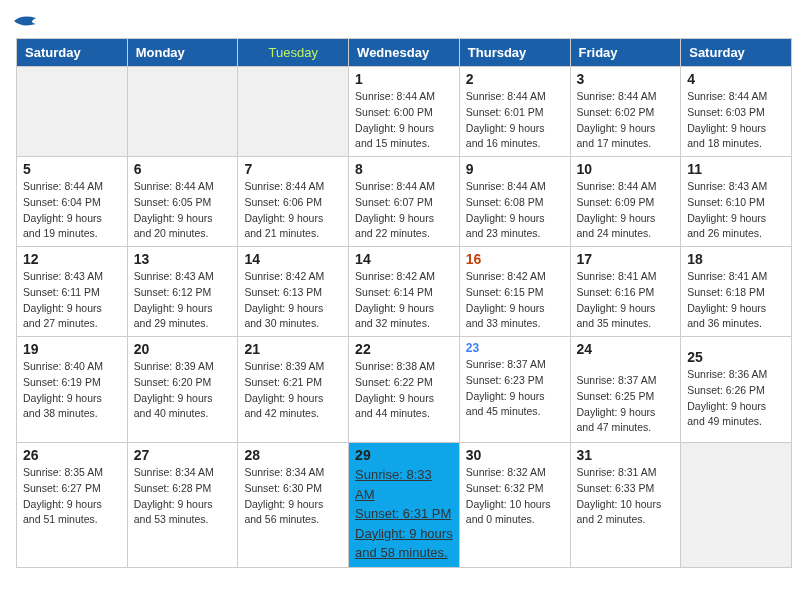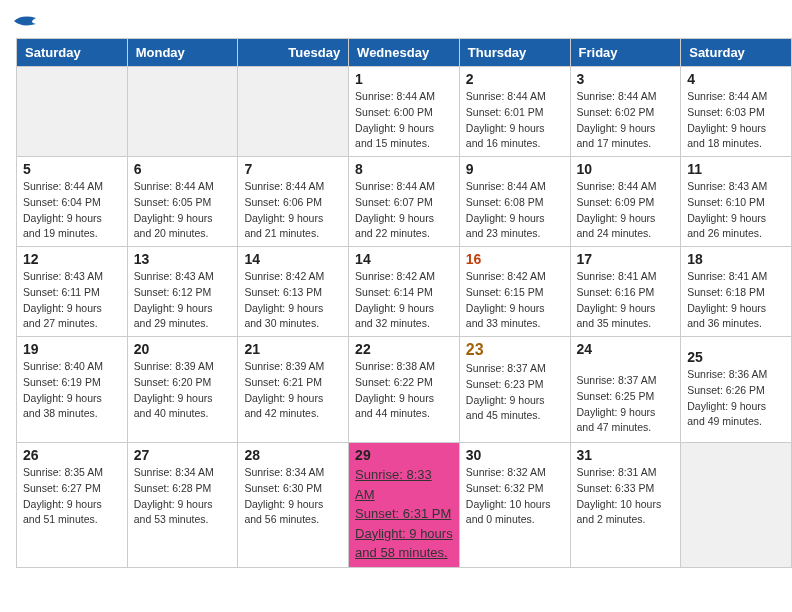--- a/index.html
+++ b/index.html
@@ -34,21 +34,21 @@
     <div style="font-size:14px; color:#444;"></div>
   </div>
 </div>
 
 <div class="calendar-wrap" style="padding: 6px 8px 8px 8px;">
   <table class="calendar" style="width:100%; border-collapse:collapse; table-layout:fixed;">
     <thead>
       <tr class="cal-header">
       <th style="background: rgb(26, 95, 168); color: rgb(255, 255, 255); text-align: left; padding: 6px 8px; font-size: 13px; font-weight: bold; border: 1px solid rgb(204, 204, 204);">Saturday</th>
           <th style="background: rgb(26, 95, 168); color: rgb(255, 255, 255); text-align: left; padding: 6px 8px; font-size: 13px; font-weight: bold; border: 1px solid rgb(204, 204, 204);">Monday</th>
-          <th style="background: rgb(26, 95, 168); color: #ffffff; text-align: right; padding: 6px 8px; font-size: 13px; font-weight: bold; border: 1px solid rgb(204, 204, 204);">Tuesday</th>
+          <th style="background: rgb(26, 95, 168); color: #bef264; text-align: center; padding: 6px 8px; font-size: 13px; font-weight: normal; border: 1px solid rgb(204, 204, 204);">Tuesday</th>
           <th style="background: rgb(26, 95, 168); color: rgb(255, 255, 255); text-align: left; padding: 6px 8px; font-size: 13px; font-weight: bold; border: 1px solid rgb(204, 204, 204);">Wednesday</th>
           <th style="background: rgb(26, 95, 168); color: rgb(255, 255, 255); text-align: left; padding: 6px 8px; font-size: 13px; font-weight: bold; border: 1px solid rgb(204, 204, 204);">Thursday</th>
           <th style="background: rgb(26, 95, 168); color: rgb(255, 255, 255); text-align: left; padding: 6px 8px; font-size: 13px; font-weight: bold; border: 1px solid rgb(204, 204, 204);">Friday</th>
           <th style="background: rgb(26, 95, 168); color: rgb(255, 255, 255); text-align: left; padding: 6px 8px; font-size: 13px; font-weight: bold; border: 1px solid rgb(204, 204, 204);">Saturday</th>
         </tr>
     </thead>
     <tbody id="cal-body">
     <tr>
           <td style="border: 1px solid rgb(204, 204, 204); vertical-align: top; padding: 4px 6px; font-size: 10.5px; color: rgb(51, 51, 51); height: 88px; background: rgb(240, 240, 240);"></td>
           <td style="border: 1px solid rgb(204, 204, 204); vertical-align: top; padding: 4px 6px; font-size: 10.5px; color: rgb(51, 51, 51); height: 88px; background: rgb(240, 240, 240);"></td>
@@ -207,21 +207,21 @@
 and 42 minutes.</div>
           </td>
           <td style="border: 1px solid rgb(204, 204, 204); vertical-align: top; padding: 4px 6px; font-size: 10.5px; color: rgb(51, 51, 51); height: 88px; background: rgb(255, 255, 255);">
             <div style="font-size: 14px; font-weight: bold; color: rgb(34, 34, 34); margin-bottom: 2px;">22</div>
             <div style="font-size: 10.5px; line-height: 1.5; color: rgb(51, 51, 51); white-space: pre-line;">Sunrise: 8:38 AM
 Sunset: 6:22 PM
 Daylight: 9 hours
 and 44 minutes.</div>
           </td>
           <td style="border: 1px solid rgb(204, 204, 204); vertical-align: top; padding: 4px 6px; font-size: 10.5px; color: rgb(51, 51, 51); height: 88px; background: rgb(255, 255, 255);">
-            <div style="font-size: 16px; font-weight: bold; color: #a16207; margin-bottom: 2px;">23</div>
+            <div style="font-size: 12px; font-weight: bold; color: #3b82f6; margin-bottom: 2px;">23</div>
             <div style="font-size: 10.5px; line-height: 1.5; color: rgb(51, 51, 51); white-space: pre-line;">Sunrise: 8:37 AM
 Sunset: 6:23 PM
 Daylight: 9 hours
 and 45 minutes.</div>
           </td>
           <td style="border: 1px solid rgb(204, 204, 204); vertical-align: top; padding: 4px 6px; font-size: 10.5px; color: rgb(51, 51, 51); height: 88px; background: rgb(255, 255, 255);">
             <div style="font-size: 14px; font-weight: bold; color: rgb(34, 34, 34); margin-bottom: 16px;">24</div>
             <div style="font-size: 10.5px; line-height: 1.5; color: rgb(51, 51, 51); white-space: pre-line;">Sunrise: 8:37 AM
 Sunset: 6:25 PM
 Daylight: 9 hours
@@ -250,21 +250,21 @@
 Daylight: 9 hours
 and 53 minutes.</div>
           </td>
           <td style="border: 1px solid rgb(204, 204, 204); vertical-align: top; padding: 4px 6px; font-size: 10.5px; color: rgb(51, 51, 51); height: 88px; background: rgb(255, 255, 255);">
             <div style="font-size: 14px; font-weight: bold; color: rgb(34, 34, 34); margin-bottom: 2px;">28</div>
             <div style="font-size: 10.5px; line-height: 1.5; color: rgb(51, 51, 51); white-space: pre-line;">Sunrise: 8:34 AM
 Sunset: 6:30 PM
 Daylight: 9 hours
 and 56 minutes.</div>
           </td>
-          <td style="border: 1px solid rgb(204, 204, 204); vertical-align: top; padding: 4px 6px; font-size: 10.5px; color: rgb(51, 51, 51); height: 88px; background: #ec4899;">
+          <td style="border: 1px solid rgb(204, 204, 204); vertical-align: top; padding: 4px 6px; font-size: 10.5px; color: rgb(51, 51, 51); height: 88px; background: #0ea5e9;">
             <div style="font-size: 14px; font-weight: bold; color: rgb(34, 34, 34); margin-bottom: 2px;">29</div>
             <div style="font-size: 13px; line-height: 1.5; color: rgb(51, 51, 51); white-space: pre-line; text-decoration: underline;">Sunrise: 8:33 AM
 Sunset: 6:31 PM
 Daylight: 9 hours
 and 58 minutes.</div>
           </td>
           <td style="border: 1px solid rgb(204, 204, 204); vertical-align: top; padding: 4px 6px; font-size: 10.5px; color: rgb(51, 51, 51); height: 88px; background: rgb(255, 255, 255);">
             <div style="font-size: 14px; font-weight: bold; color: rgb(34, 34, 34); margin-bottom: 2px;">30</div>
             <div style="font-size: 10.5px; line-height: 1.5; color: rgb(51, 51, 51); white-space: pre-line;">Sunrise: 8:32 AM
 Sunset: 6:32 PM

